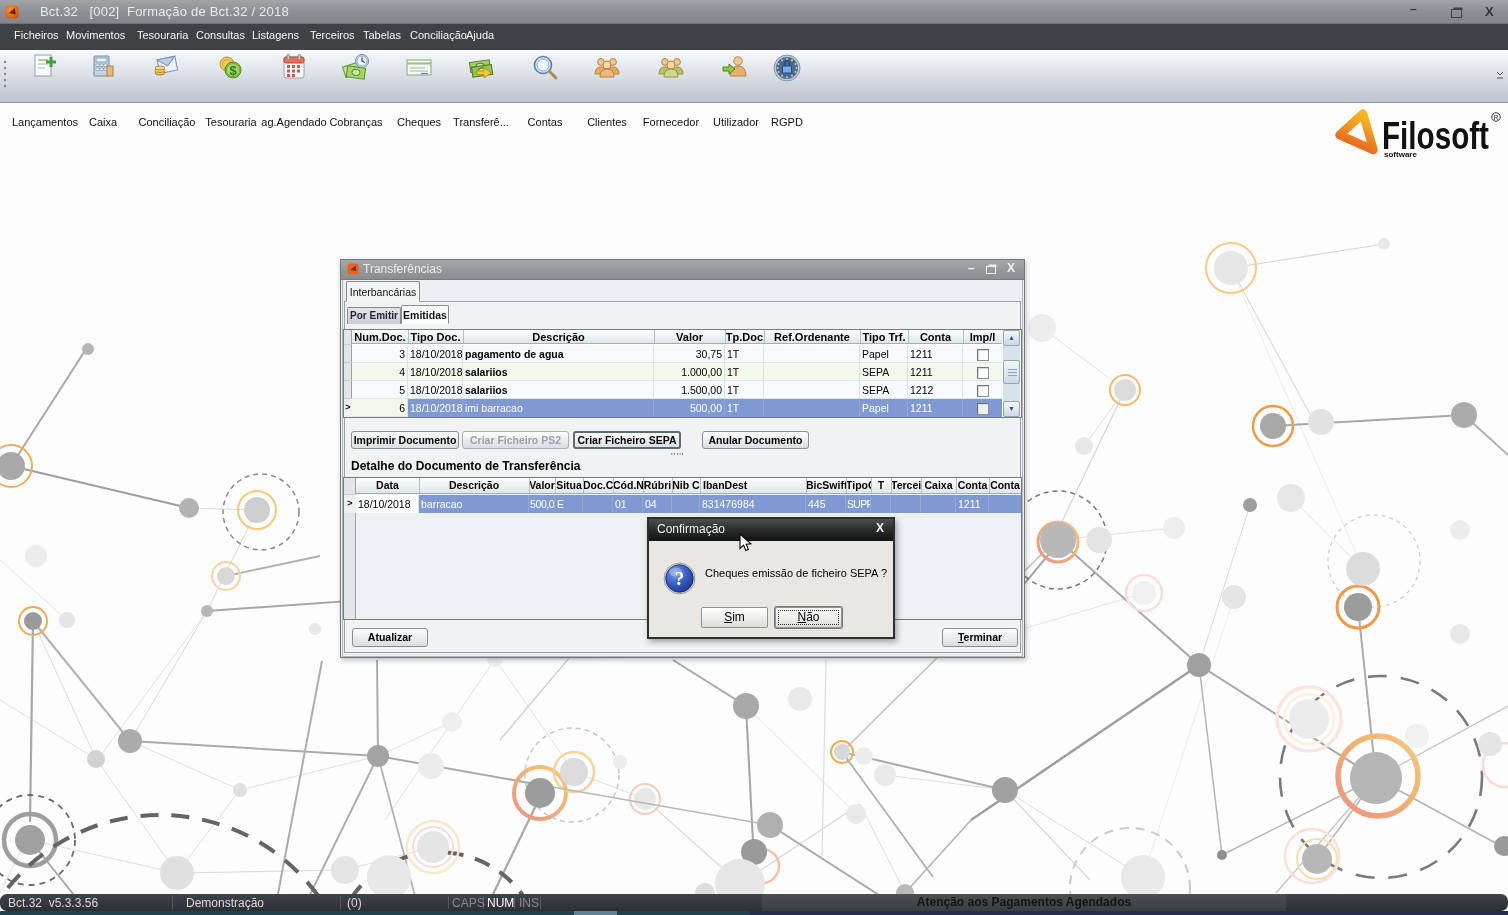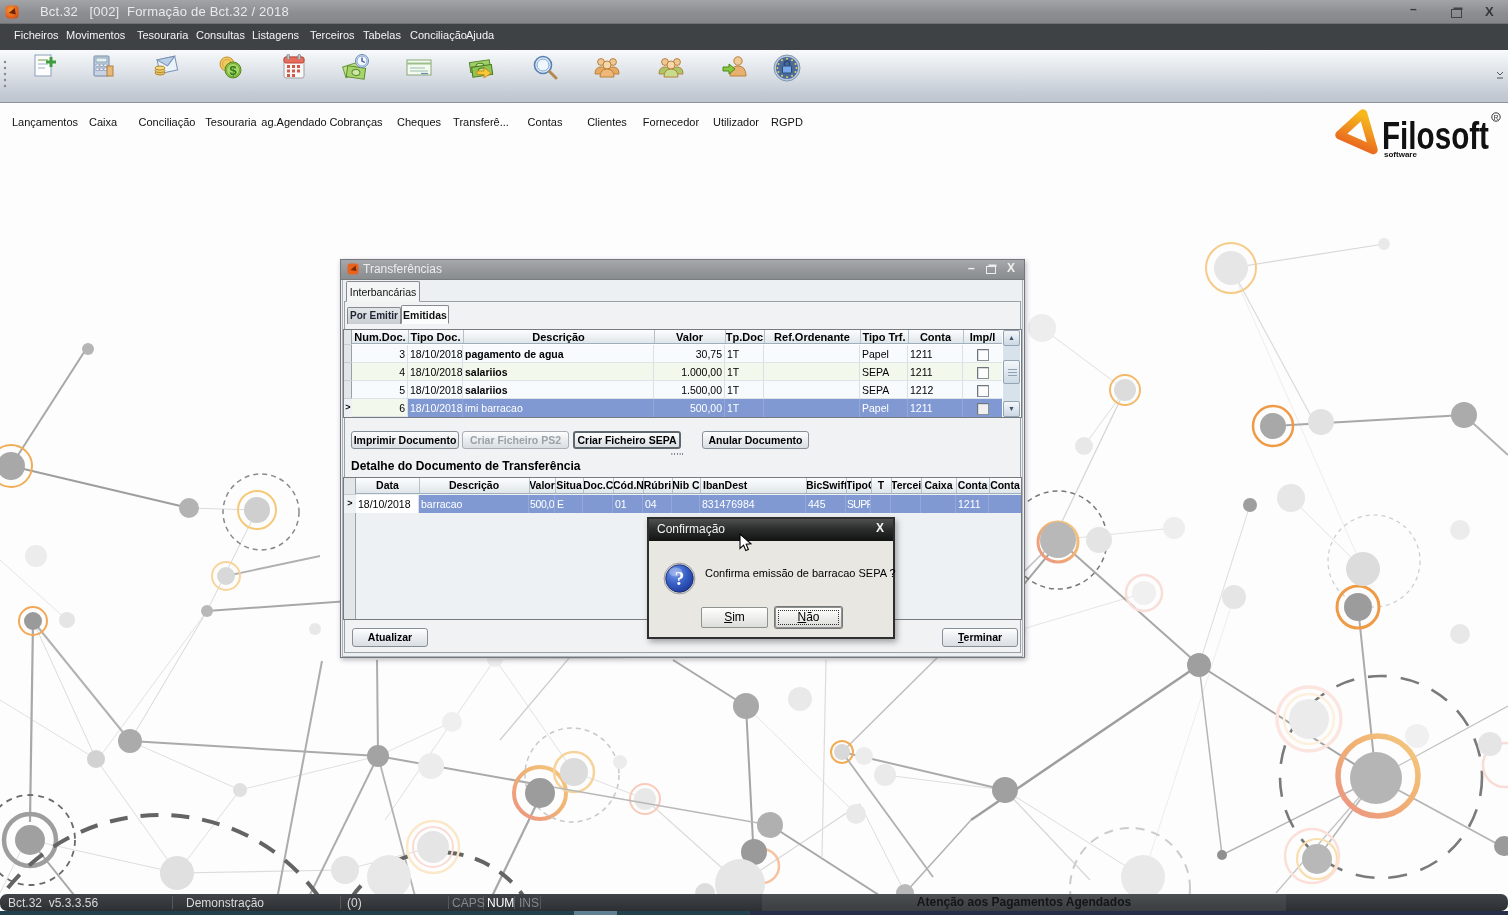--- a/index.html
+++ b/index.html
@@ -450,21 +450,21 @@
             <stop offset="0.45" stop-color="#3a62c8"></stop>
             <stop offset="1" stop-color="#16308f"></stop>
           </radialGradient>
         </defs>
   <circle cx="16.5" cy="16.5" r="16" fill="#e2e2e2"></circle>
         <circle cx="16.5" cy="16.5" r="15.4" fill="none" stroke="#9a9a9a" stroke-width="1"></circle>
   <circle cx="16.5" cy="16.5" r="13.8" fill="url(#qg)" stroke="#14255e" stroke-width="0.8"></circle>
   <ellipse cx="12.5" cy="10" rx="6.5" ry="4.5" fill="#ffffff" opacity="0.28"></ellipse>
   <text x="16.5" y="23" font-family="Liberation Serif" font-size="19" font-weight="bold" fill="#fff" text-anchor="middle">?</text>
  </svg>
- <span class="abs" style="left:56px;top:48px;font-size:11px;color:#000;white-space:nowrap;">Confirma emissão de barracao SEPA ?</span>
+ <span class="abs" style="left:56px;top:48px;font-size:11px;color:#000;white-space:nowrap;">Cheques emissão de ficheiro SEPA ?</span>
  <div class="dlgbtn" style="left:52px;"><u>S</u>im</div>
  <div class="dlgbtn" style="left:126px;box-shadow:0 0 0 1px #777;"><span style="position:absolute;left:2px;top:2px;right:2px;bottom:2px;border:1px dotted #333;"></span><u>N</u>ão</div>
  <svg class="abs" style="left:90px;top:14px" width="13" height="20" viewBox="0 0 13 20">
         <path d="M1 1 L1 15.5 L4.6 12.2 L6.8 17.6 L9.4 16.5 L7.2 11.2 L12 10.8 Z" fill="#fff" stroke="#000" stroke-width="1.1"></path>
       </svg>
 </div>
 
 <div id="titlebar" class="abs">
       <svg class="abs" style="left:5px;top:5px" width="14" height="14" viewBox="0 0 14 14">
         <defs>

